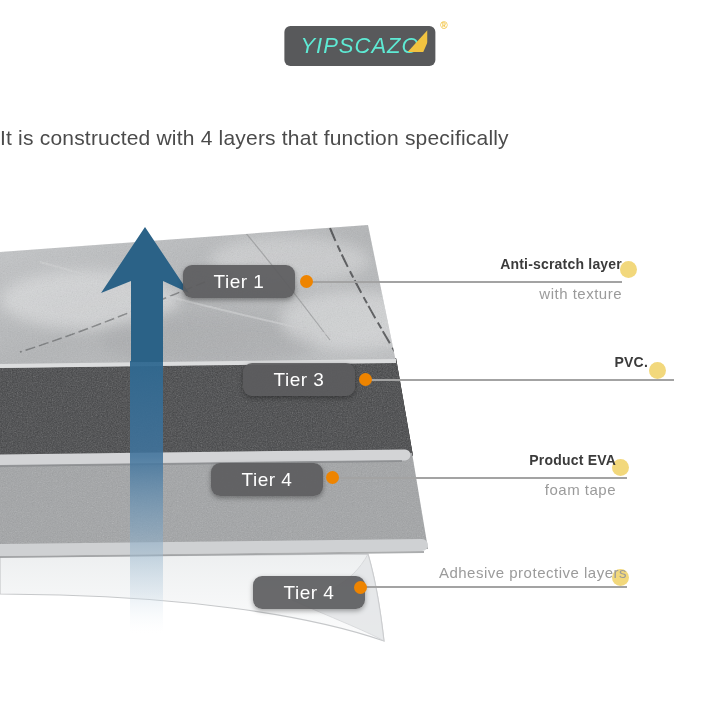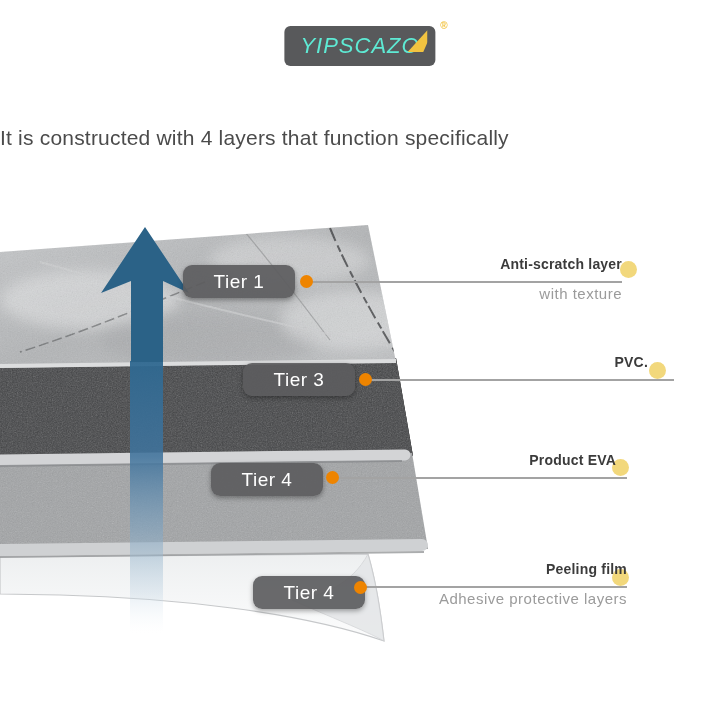--- a/index.html
+++ b/index.html
@@ -192,19 +192,19 @@
 
   <div class="lbl" style="right:98px;top:251px">
     <div class="head">Anti-scratch layer</div>
     <div class="sub">with texture</div>
   </div>
   <div class="lbl" style="right:72px;top:349px">
     <div class="head">PVC.</div>
   </div>
   <div class="lbl" style="right:104px;top:447px">
     <div class="head">Product EVA</div>
+    <div class="sub">foam tape</div>
   </div>
   <div class="lbl" style="right:93px;top:556px">
-    <div class="head">Peeling film</div>
     <div class="sub">Adhesive protective layers</div>
   </div>
 
 </div>
 
 </body></html>

